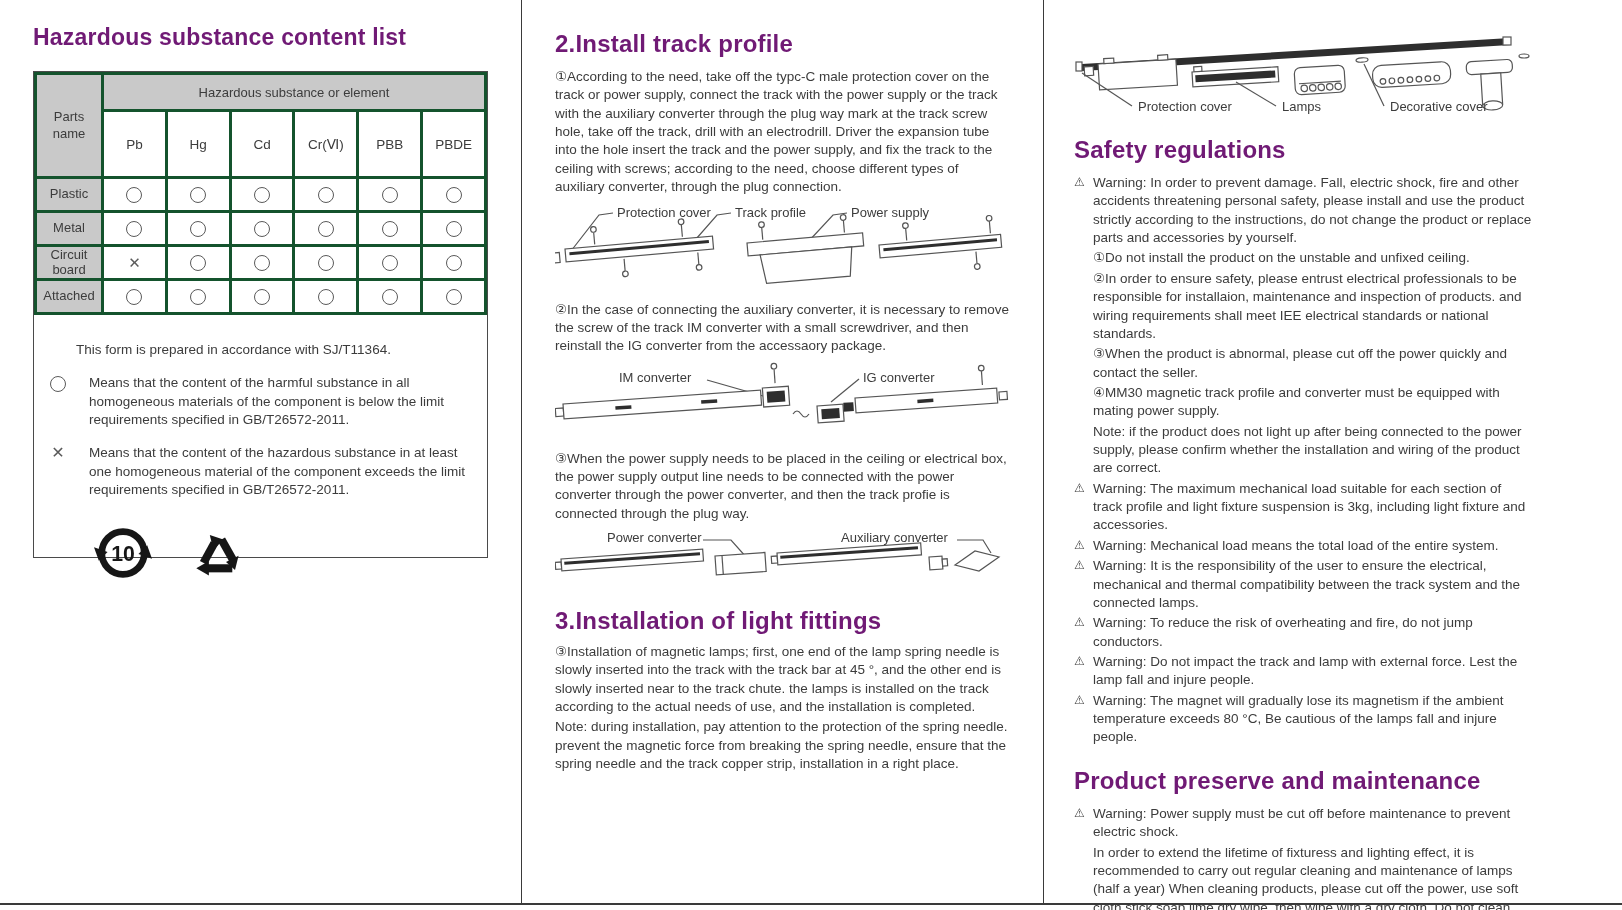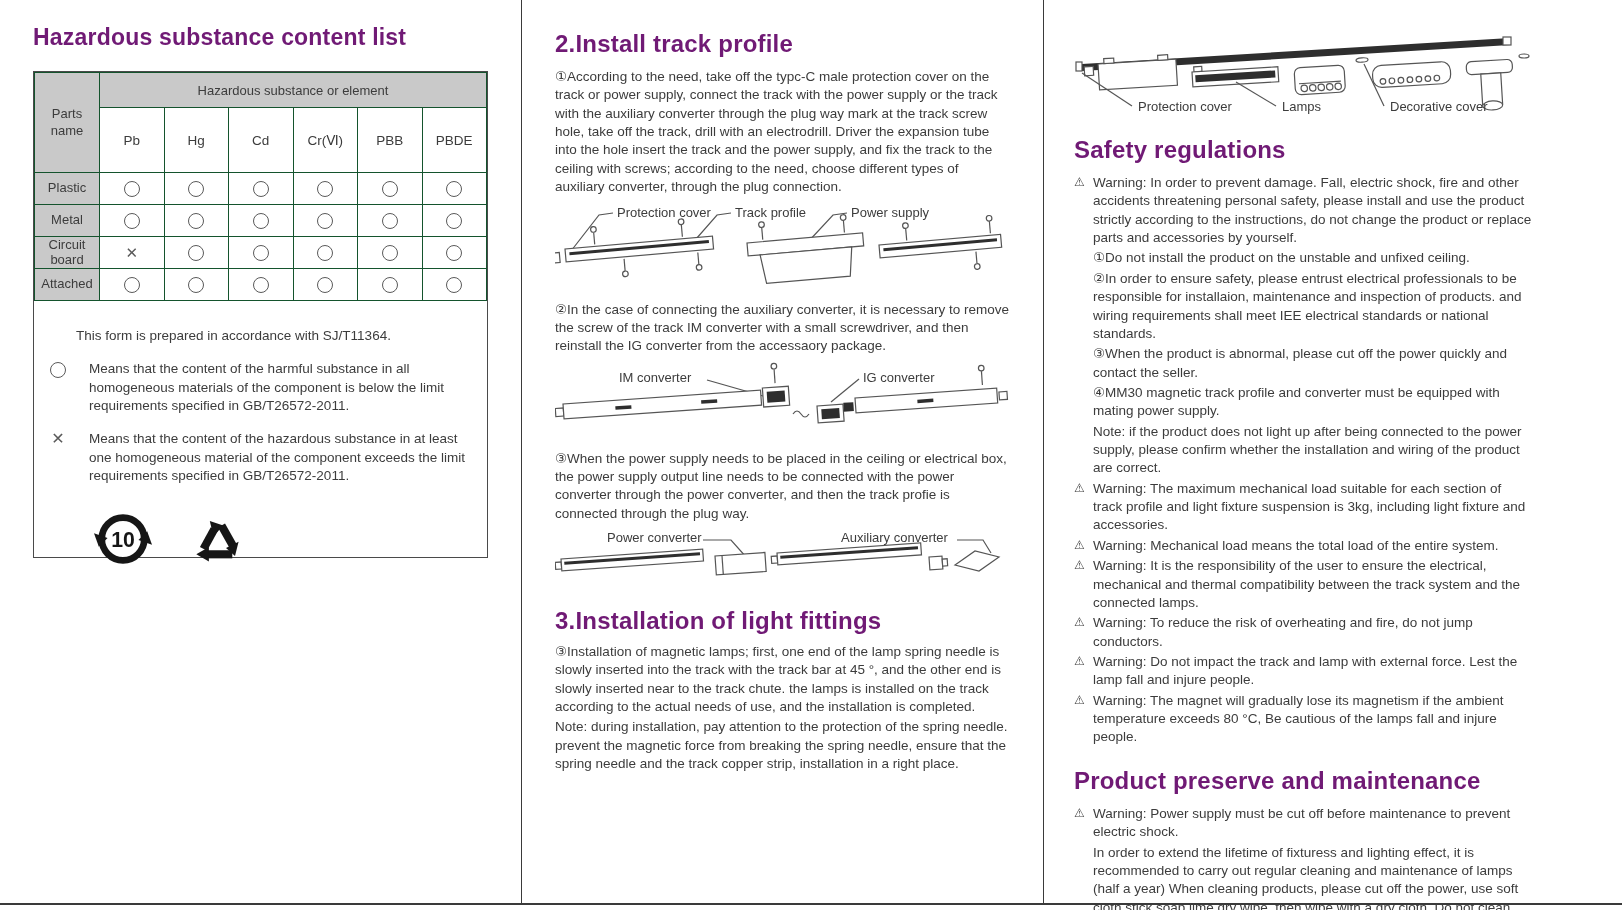--- a/index.html
+++ b/index.html
@@ -24,21 +24,21 @@
   .maint-title{font-size:24px;margin:20px 0 10px 0;}
 
   p{margin:0;}
   .body-p, .note-row p, .note-intro{font-size:13.5px;line-height:1.36;}
   .col-mid .body-p{margin-bottom:2px;}
 
   
   .hazard-box{border:1.5px solid #4a4a4a;width:455px;height:487px;box-sizing:border-box;}
   table.hazard{border-collapse:collapse;width:100%;table-layout:fixed;}
   table.hazard th, table.hazard td{
-    border:1px solid #14532d;text-align:center;vertical-align:middle;
+    border:3px solid #14532d;text-align:center;vertical-align:middle;
     font-weight:400;font-size:13px;color:#3c3c3c;padding:0;
   }
   th.corner{width:64px;background:#c9c9c9;line-height:1.25;}
   th.group{background:#c9c9c9;height:34px;}
   tr.subhead th{height:64px;background:#fff;font-size:13.5px;}
   tbody th.rowlabel{background:#c9c9c9;height:31px;line-height:1.1;text-align:center;}
   .mark-circle{display:inline-block;width:14px;height:14px;border:1.5px solid #5a5a5a;border-radius:50%;vertical-align:middle;}
   .mark-cross{font-size:15px;color:#5a5a5a;line-height:1;}
 
   .notes{padding:26px 14px 0 16px;}

